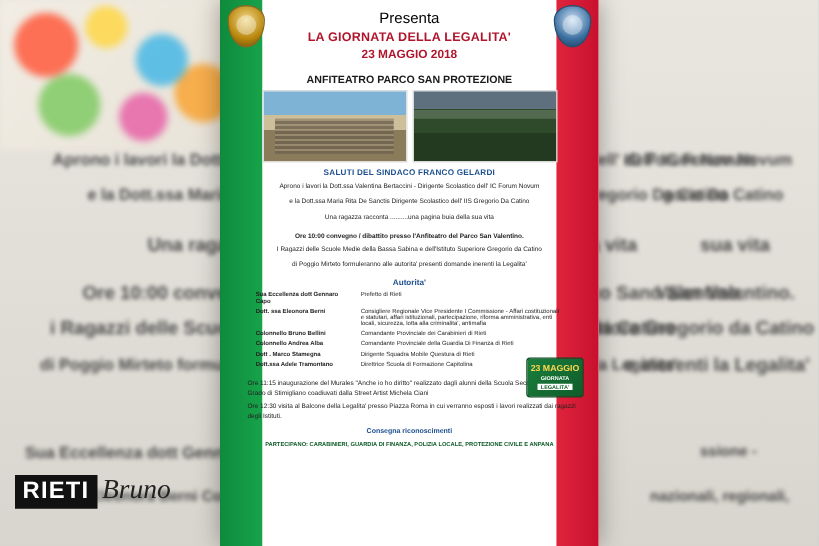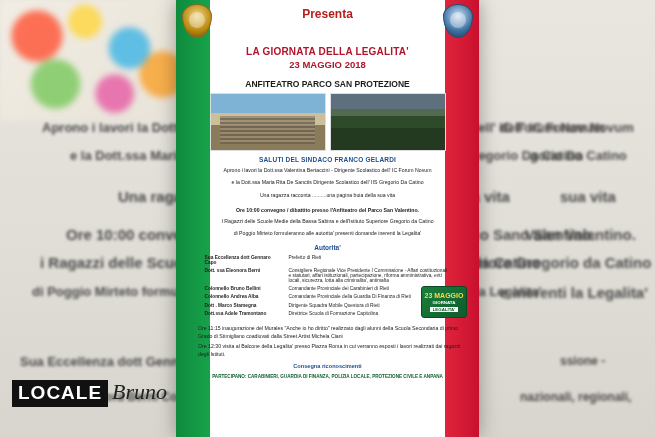--- a/index.html
+++ b/index.html
@@ -78,24 +78,24 @@
   }
   .crest .shield:after{
     content:"";position:absolute;left:6px;top:7px;width:16px;height:16px;
     background:rgba(255,255,255,.35);border-radius:50%;
   }
   h1.comune{
     margin:6px 0 0 0;font-size:11.5px;font-weight:700;color:#1f4f1f;
     letter-spacing:.4px;
   }
   .presenta{
-    margin:3px 0 0 0;font-size:12px;font-weight:700;color:#b91c1c;
+    margin:3px 0 0 0;font-size:12px;font-weight:400;color:#000000;
   }
   .giornata{
-    margin:25px 0 0 0;font-size:10px;font-weight:700;color:#b1152c;
+    margin:4px 0 0 0;font-size:10px;font-weight:700;color:#b1152c;
     letter-spacing:.2px;
   }
   .data{
     margin:2px 0 0 0;font-size:9.5px;font-weight:700;color:#b1152c;
   }
   .anfiteatro{
     margin:9px 0 0 0;font-size:8.5px;font-weight:700;color:#1b1b1b;
   }
   .photos{
     margin:4px auto 0 auto;width:236px;height:56px;display:flex;gap:4px;
@@ -180,21 +180,21 @@
   <div class="bg-text h-sm" style="left:520px;top:390px;">nazionali, regionali,</div>
   <div class="bg-text h-sm" style="left:560px;top:354px;">ssione -</div>
   <div class="bg-text h-md" style="left:500px;top:120px;">dell' IC Forum Novum</div>
   <div class="bg-text h-md" style="left:530px;top:148px;">gorio Da Catino</div>
   <div class="bg-text h-lg" style="left:560px;top:188px;">sua vita</div>
   <div class="bg-text h-lg" style="left:520px;top:226px;">o San Valentino.</div>
   <div class="bg-text h-lg" style="left:478px;top:254px;">riore  Gregorio da Catino</div>
   <div class="bg-text h-lg" style="left:500px;top:284px;">e inerenti la Legalita'</div>
 
   <div class="bg-logo">
-    <span class="rieti">LOCALE</span><span class="life">Bruno</span>
+    <span class="rieti">RIETI</span><span class="life">Bruno</span>
   </div>
 </div>
 
 <div id="poster">
   <div class="flag-band flag-green"></div>
   <div class="flag-band flag-red"></div>
   <div class="paper"></div>
 
   <div class="poster-inner">
     <div class="crest left">

